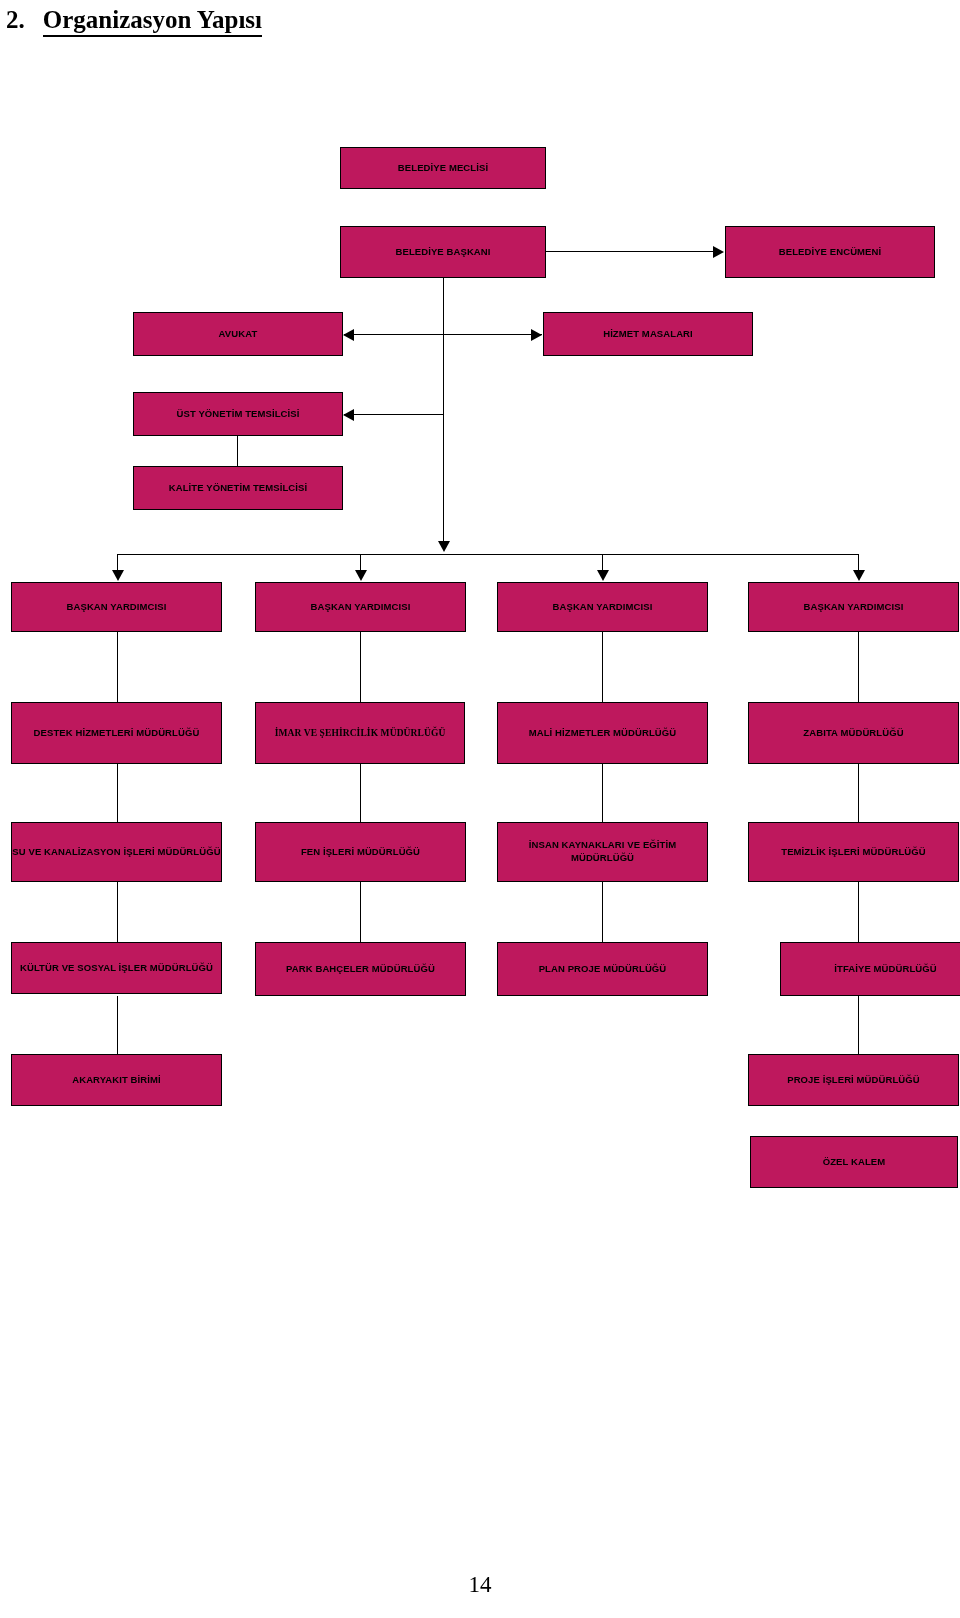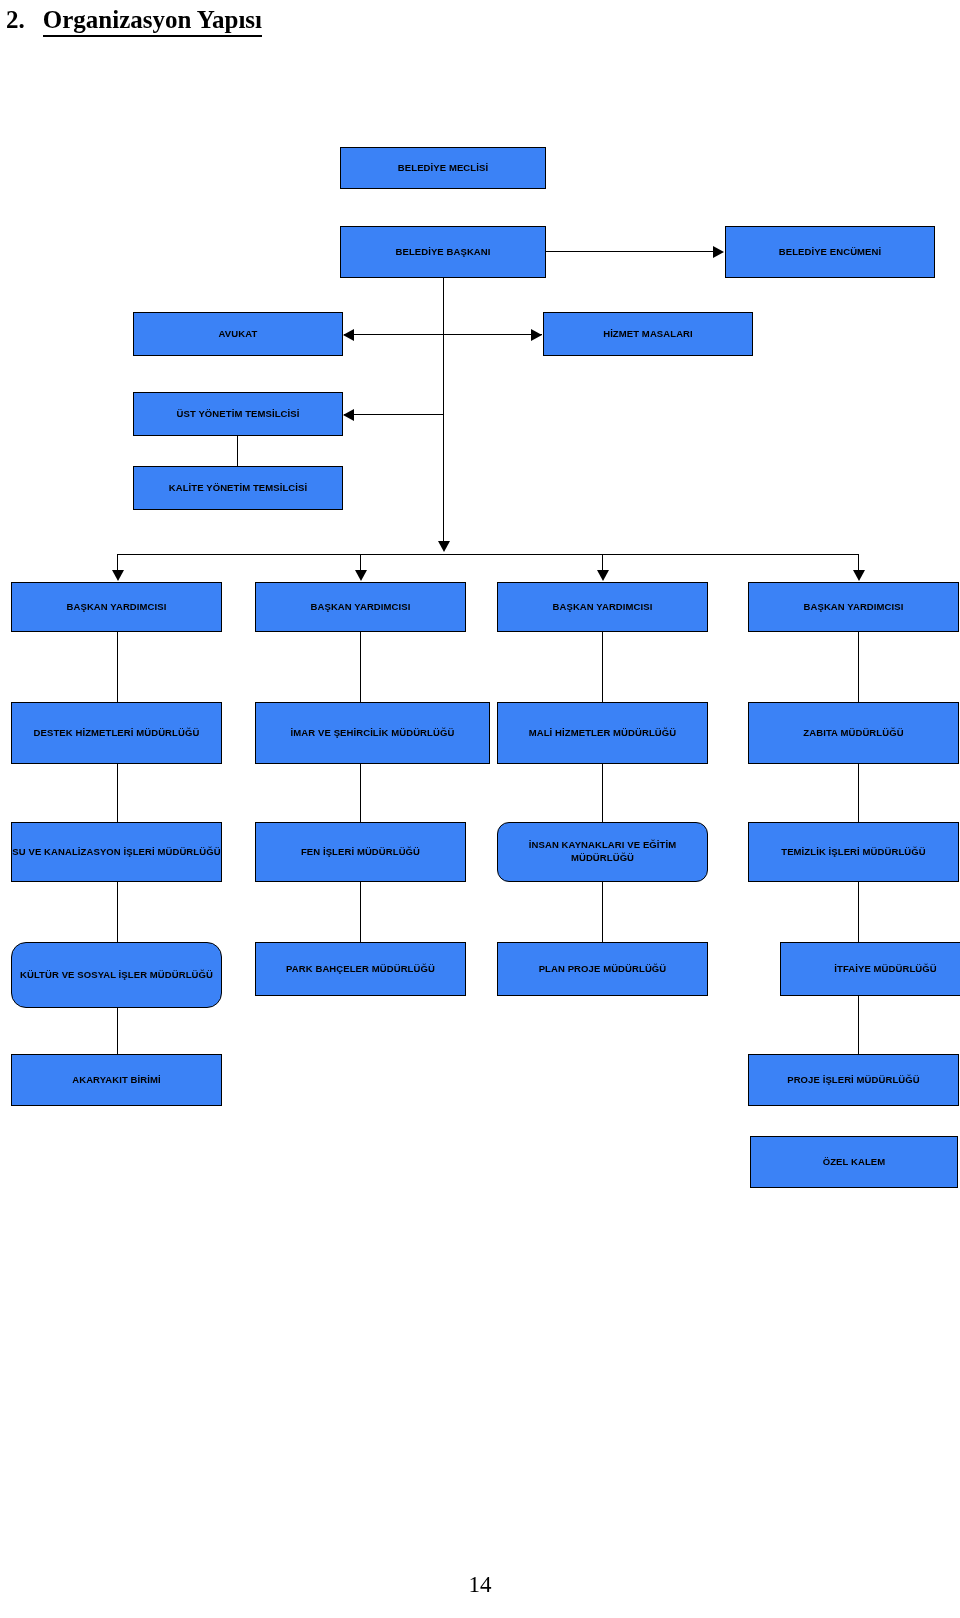--- a/index.html
+++ b/index.html
@@ -44,21 +44,21 @@
     top: 0;
     width: 960px;
     height: 1618px;
   }
 
   
   .node {
     position: absolute;
     box-sizing: border-box;
     border: 1.4px solid #000000;
-    background: #3b82f6;
+    background: #be185d;
     display: flex;
     align-items: center;
     justify-content: center;
     text-align: center;
     font-size: 9.5px;
     font-weight: bold;
     line-height: 1.35;
     padding: 2px 0;
     letter-spacing: 0.1px;
     z-index: 3;
@@ -189,54 +189,54 @@
   </div>
 
   <div class="ln v" style="left:117px; top:632px; height:70px;"></div>
   <div class="ln v" style="left:360px; top:632px; height:70px;"></div>
   <div class="ln v" style="left:602px; top:632px; height:70px;"></div>
   <div class="ln v" style="left:858px; top:632px; height:70px;"></div>
 
   <div class="node" style="left:11px; top:702px; width:211px; height:62px;text-align:center;">
     <span>DESTEK HİZMETLERİ MÜDÜRLÜĞÜ</span>
   </div>
-  <div class="node" style="left:255px; top:702px; width:235px; height:62px;">
+  <div class="node" style="left:255px; top:702px; width:210px; height:62px;font-family:Liberation Serif, serif;">
     <span>İMAR VE ŞEHİRCİLİK MÜDÜRLÜĞÜ</span>
   </div>
   <div class="node" style="left:497px; top:702px; width:211px; height:62px;">
     <span>MALİ HİZMETLER MÜDÜRLÜĞÜ</span>
   </div>
   <div class="node" style="left:748px; top:702px; width:211px; height:62px;">
     <span>ZABITA MÜDÜRLÜĞÜ</span>
   </div>
 
   <div class="ln v" style="left:117px; top:764px; height:58px;"></div>
   <div class="ln v" style="left:360px; top:764px; height:58px;"></div>
   <div class="ln v" style="left:602px; top:764px; height:58px;"></div>
   <div class="ln v" style="left:858px; top:764px; height:58px;"></div>
 
   <div class="node tall" style="left:11px; top:822px; width:211px; height:60px;">
     <span>SU VE KANALİZASYON İŞLERİ MÜDÜRLÜĞÜ</span>
   </div>
   <div class="node" style="left:255px; top:822px; width:211px; height:60px;">
     <span>FEN İŞLERİ MÜDÜRLÜĞÜ</span>
   </div>
-  <div class="node tall" style="left:497px; top:822px; width:211px; height:60px;border-radius:12px;">
+  <div class="node tall" style="left:497px; top:822px; width:211px; height:60px;">
     <span>İNSAN KAYNAKLARI VE EĞİTİM MÜDÜRLÜĞÜ</span>
   </div>
   <div class="node" style="left:748px; top:822px; width:211px; height:60px;">
     <span>TEMİZLİK İŞLERİ MÜDÜRLÜĞÜ</span>
   </div>
 
   <div class="ln v" style="left:117px; top:882px; height:60px;"></div>
   <div class="ln v" style="left:360px; top:882px; height:60px;"></div>
   <div class="ln v" style="left:602px; top:882px; height:60px;"></div>
   <div class="ln v" style="left:858px; top:882px; height:60px;"></div>
 
-  <div class="node" style="left:11px; top:942px; width:211px; height:66px;border-radius:15px;">
+  <div class="node" style="left:11px; top:942px; width:211px; height:52px;">
     <span>KÜLTÜR VE SOSYAL İŞLER MÜDÜRLÜĞÜ</span>
   </div>
   <div class="node" style="left:255px; top:942px; width:211px; height:54px;">
     <span>PARK BAHÇELER MÜDÜRLÜĞÜ</span>
   </div>
   <div class="node" style="left:497px; top:942px; width:211px; height:54px;">
     <span>PLAN PROJE  MÜDÜRLÜĞÜ</span>
   </div>
   <div class="node" style="left:780px; top:942px; width:211px; height:54px;">
     <span>İTFAİYE MÜDÜRLÜĞÜ</span>

